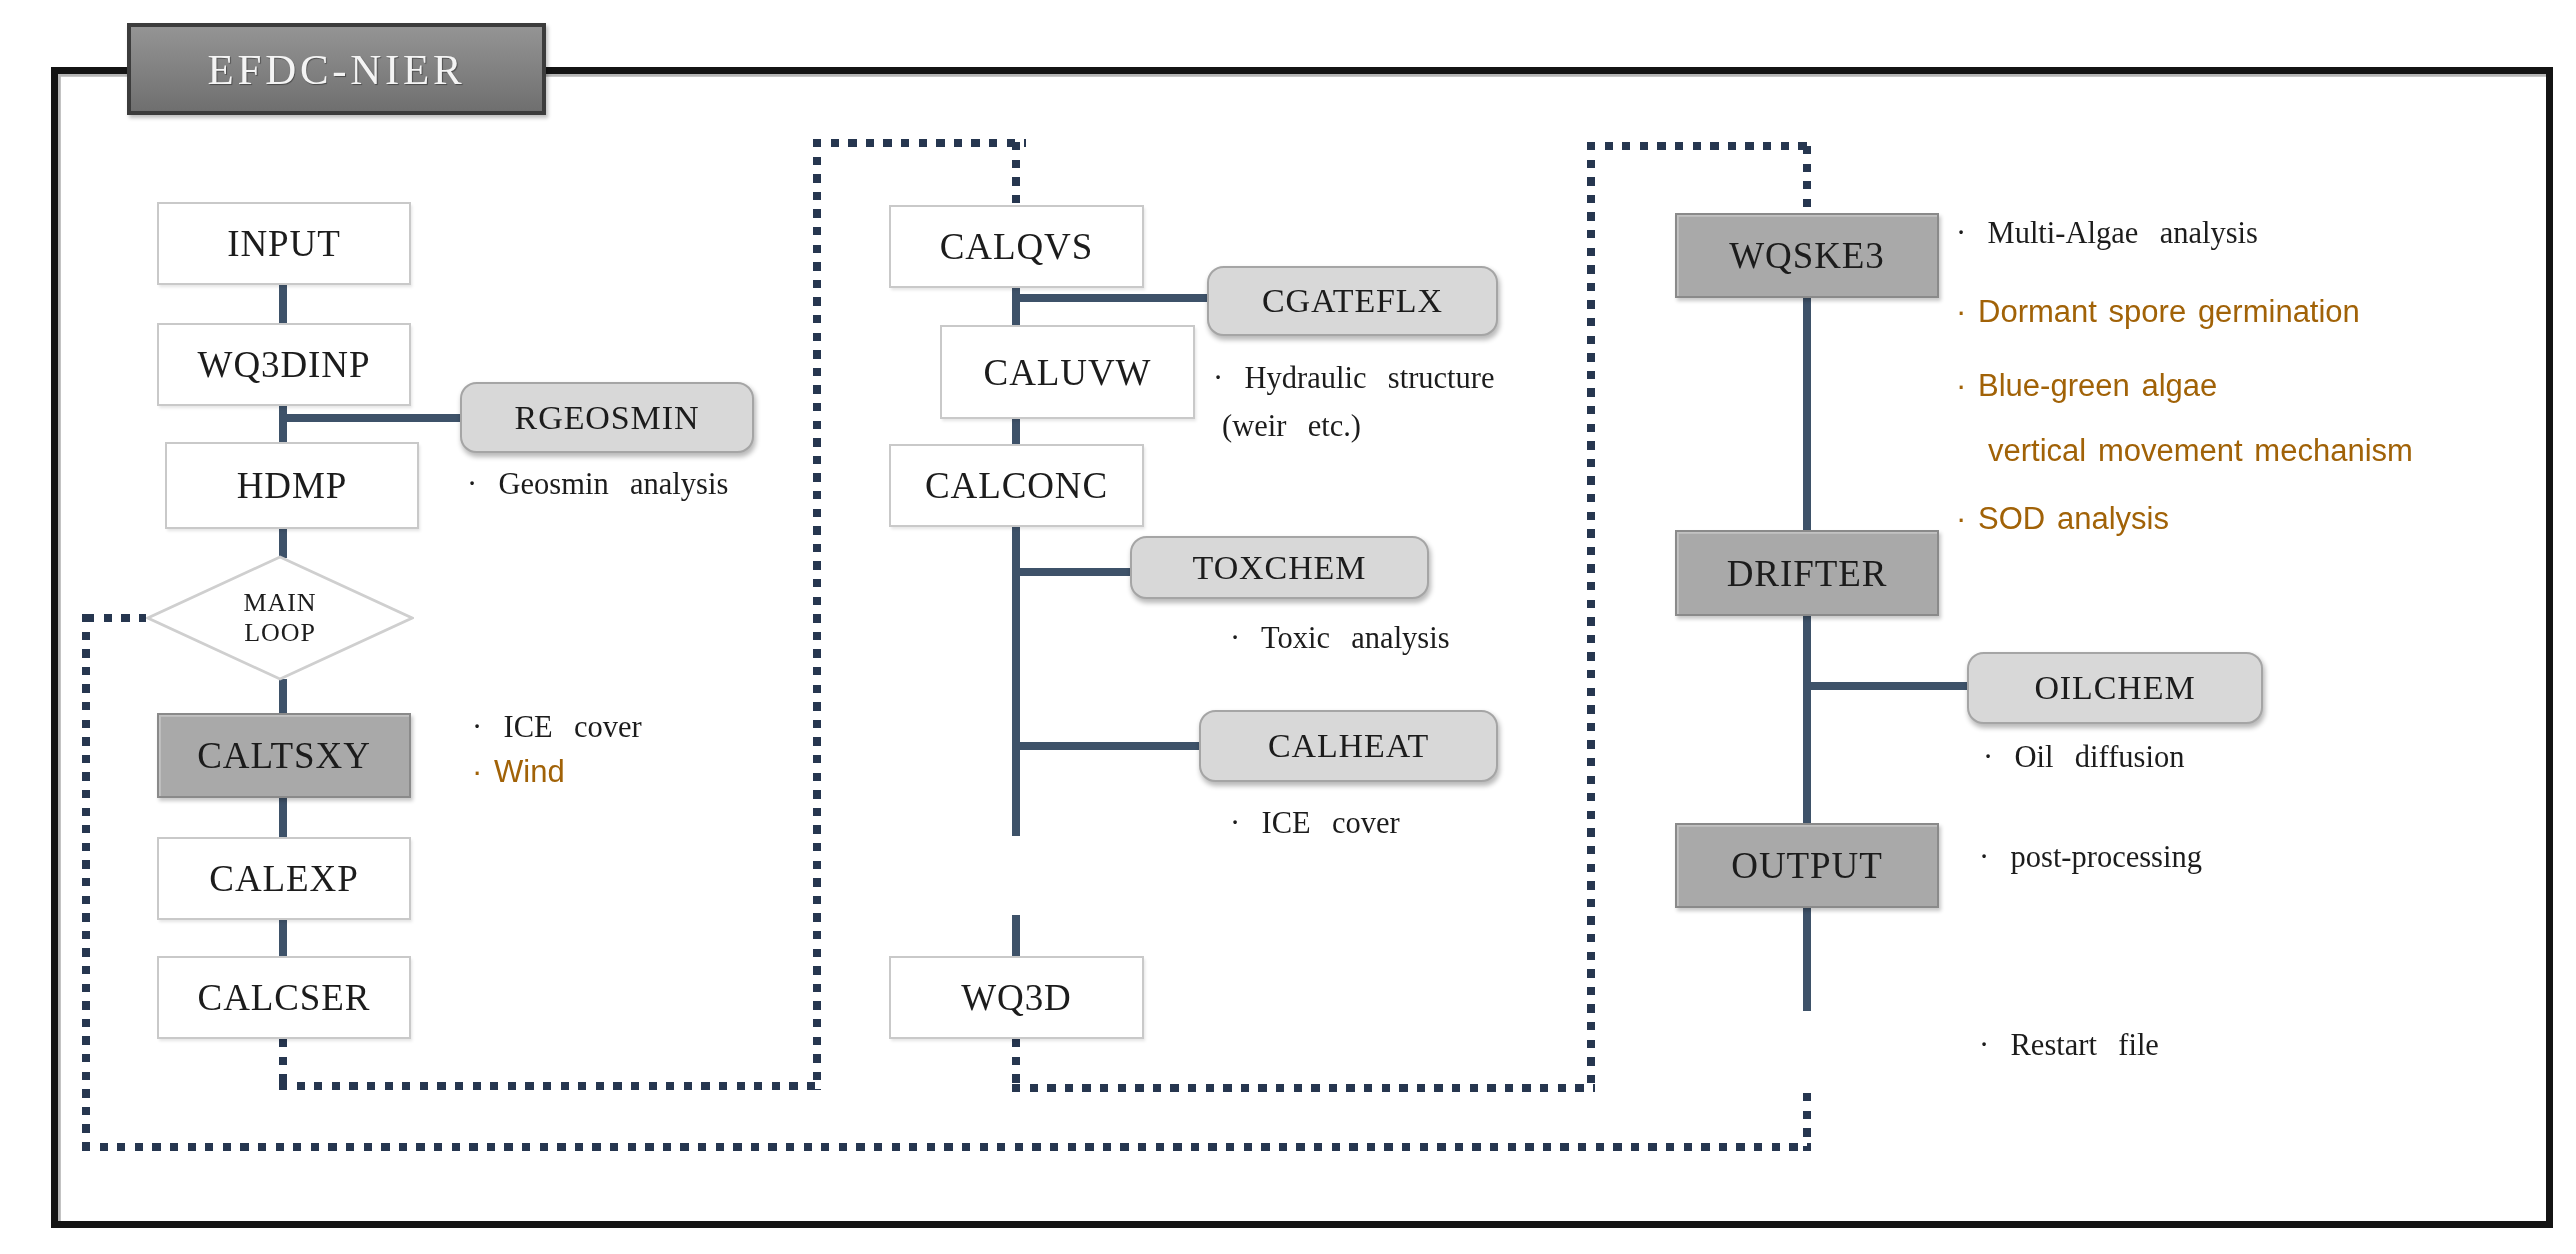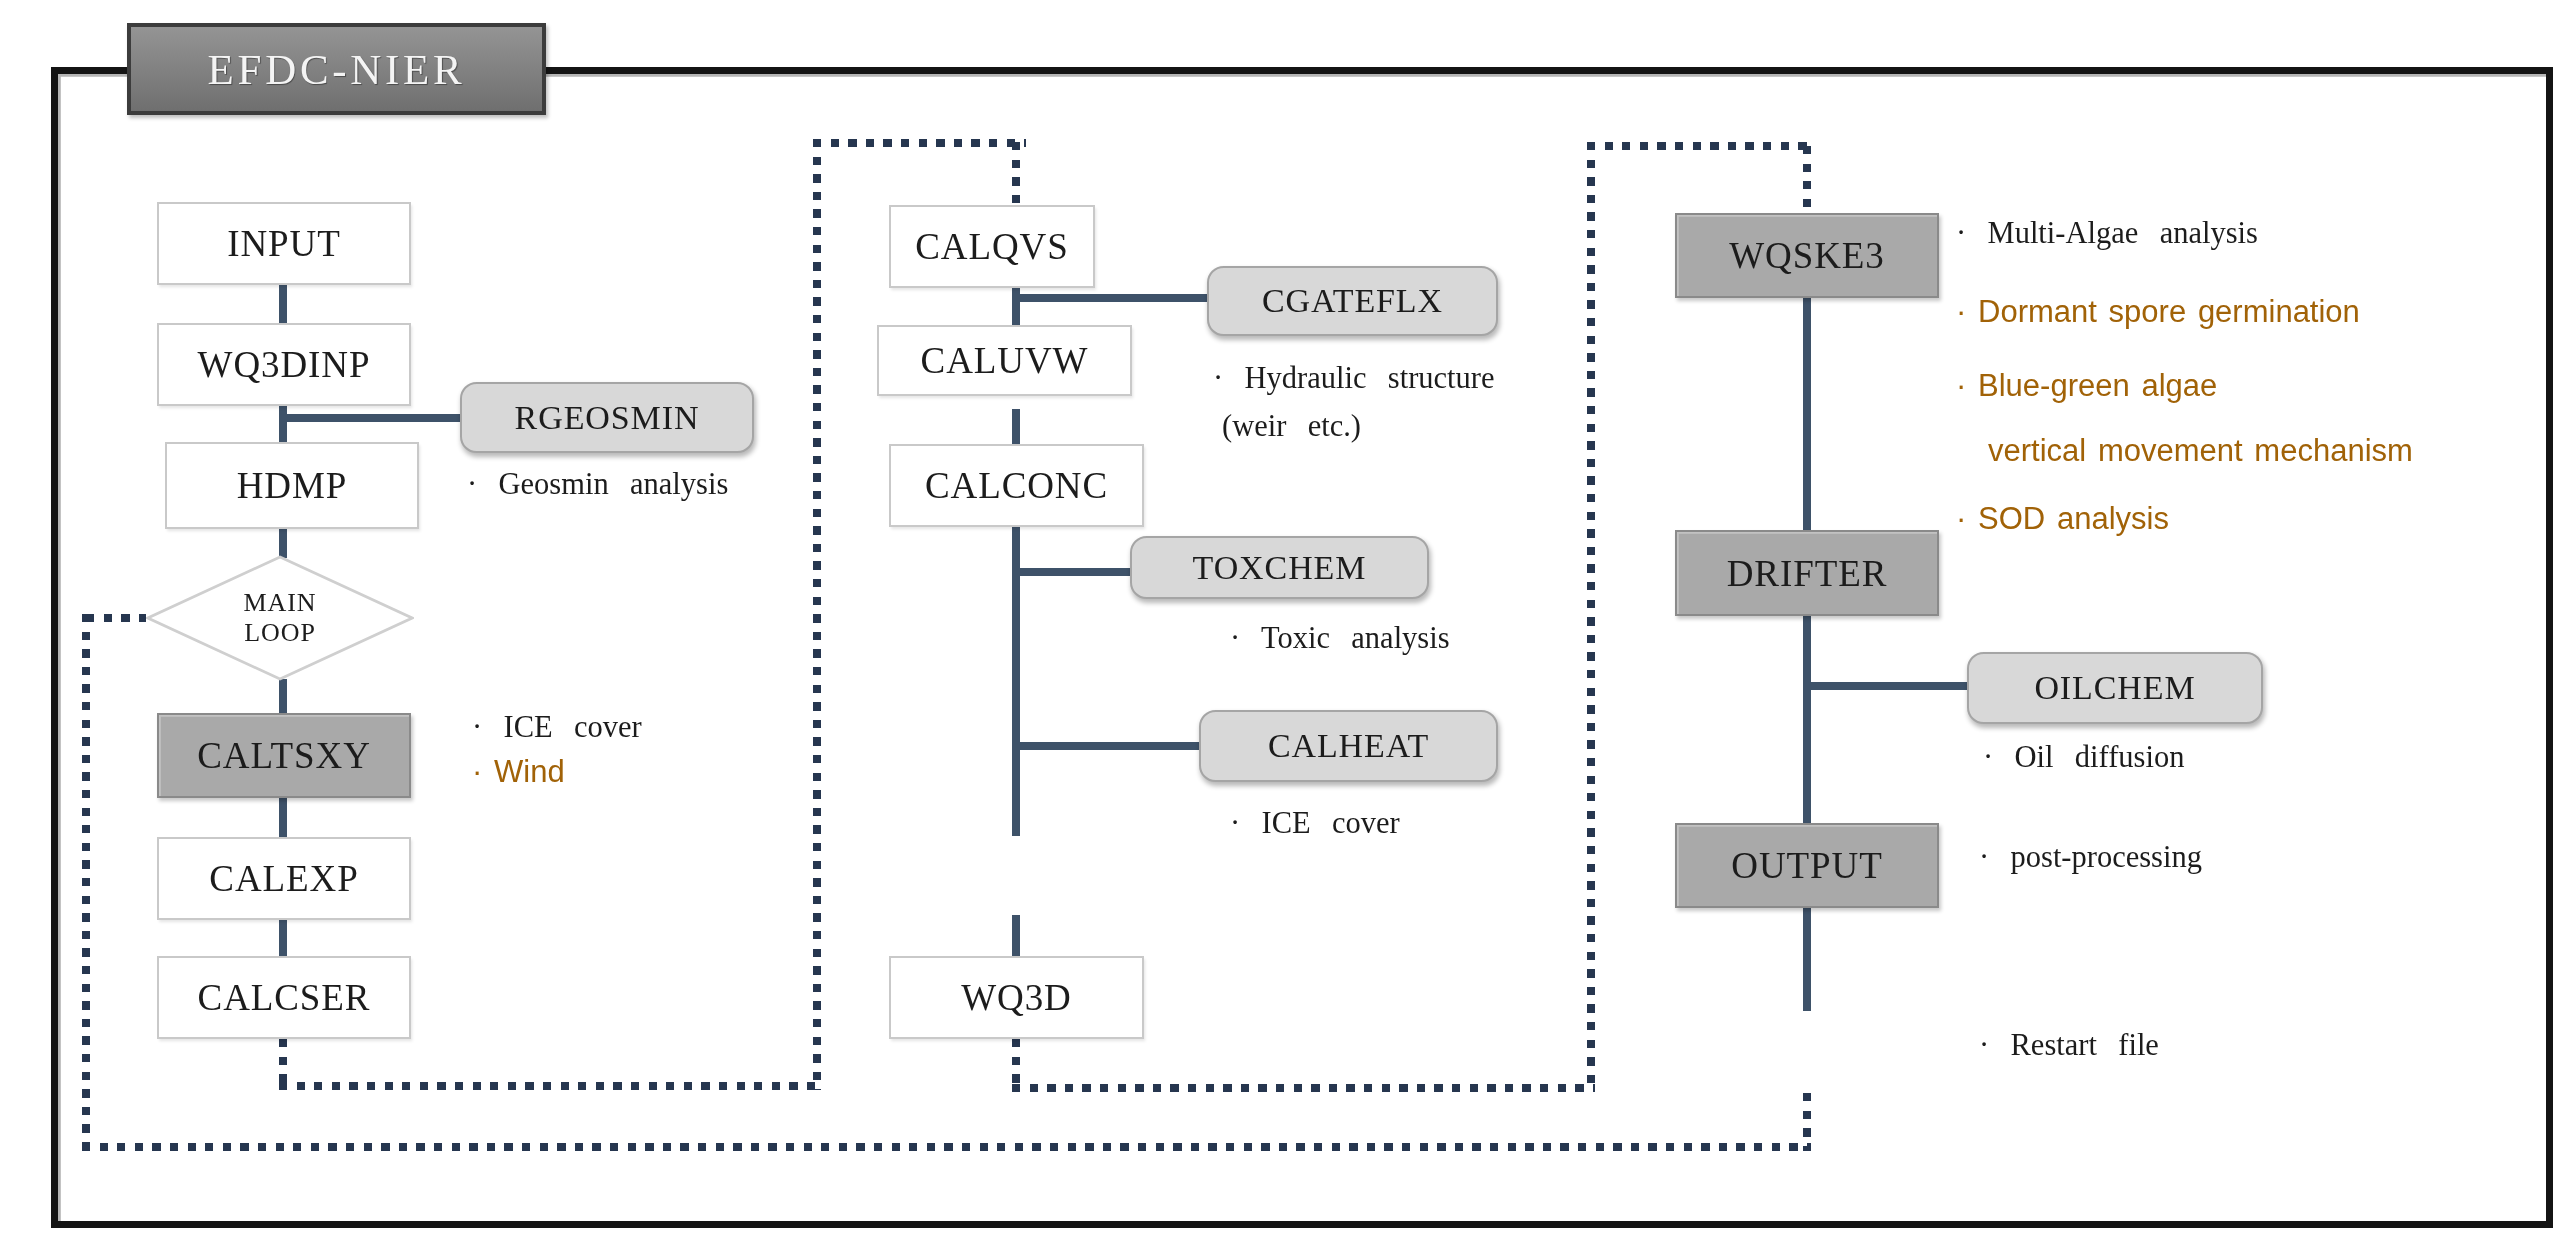--- a/index.html
+++ b/index.html
@@ -114,22 +114,22 @@
 
   <div class="node gray" style="left:157px;top:713px;width:254px;height:85px">CALTSXY</div>
   <div class="node white" style="left:157px;top:837px;width:254px;height:83px">CALEXP</div>
   <div class="node white" style="left:157px;top:956px;width:254px;height:83px">CALCSER</div>
   <div class="node pill" style="left:460px;top:382px;width:294px;height:71px">RGEOSMIN</div>
 
   <div class="note" style="left:467px;top:467px">· Geosmin analysis</div>
   <div class="note" style="left:472px;top:710px">· ICE cover</div>
   <div class="note sans" style="left:472px;top:754px">· Wind</div>
 
-  <div class="node white" style="left:889px;top:205px;width:206px;height:83px">CALQVS</div>
-  <div class="node white" style="left:877px;top:325px;width:255px;height:71px">CALUVW</div>
+  <div class="node white" style="left:889px;top:205px;width:255px;height:83px">CALQVS</div>
+  <div class="node white" style="left:940px;top:325px;width:255px;height:94px">CALUVW</div>
   <div class="node white" style="left:889px;top:444px;width:255px;height:83px">CALCONC</div>
   <div class="node white" style="left:889px;top:956px;width:255px;height:83px">WQ3D</div>
 
   <div class="node pill" style="left:1207px;top:266px;width:291px;height:70px">CGATEFLX</div>
   <div class="node pill" style="left:1130px;top:536px;width:299px;height:63px">TOXCHEM</div>
   <div class="node pill" style="left:1199px;top:710px;width:299px;height:72px">CALHEAT</div>
 
   <div class="note" style="left:1213px;top:361px">· Hydraulic structure</div>
   <div class="note" style="left:1222px;top:409px">(weir etc.)</div>
   <div class="note" style="left:1230px;top:621px">· Toxic analysis</div>

